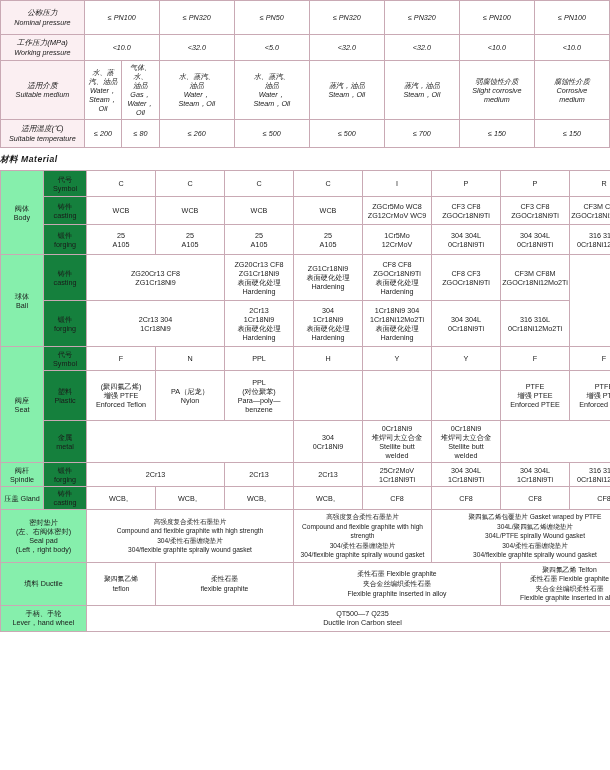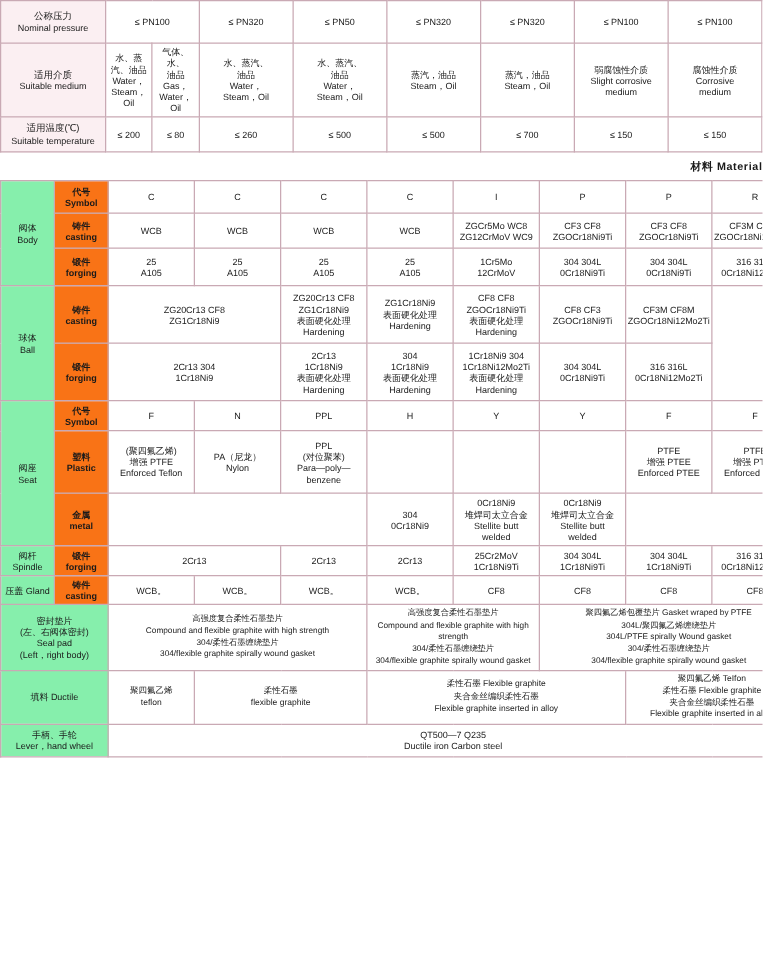--- a/index.html
+++ b/index.html
@@ -8,50 +8,60 @@
     font-family:"Liberation Sans", sans-serif;
     color:#1a1a1a;
   }
   table{border-collapse:collapse;table-layout:fixed;}
   td{
     border:1px solid #c9a9b4;
     text-align:center;vertical-align:middle;
     font-size:7.2px;line-height:1.25;
     padding:2px 1px;
   }
-  .top-table{width:610px;margin:0;}
+  .top-table{width:610px;margin:0;font-style:italic;}
   .lbl{background:#fbeff2;width:74px;font-size:7.2px;}
   .lbl .cn{font-size:7.6px;}
   .mid-title{
-    text-align:right;font-size:8.6px;font-weight:bold;
-    padding:6px 0 4px 0;letter-spacing:.5px;
+    text-align:left;font-size:8.6px;font-weight:bold;
+    padding:6px 0 4px 0;letter-spacing:.5px;font-style:italic;
   }
   .mat-table{width:610px;margin:0;}
   .c1{width:40px;background:#86efac;}
   .c2{width:40px;background:#fbeff2;}
   .cell{width:66px;}
-  .sub{background:#f97316;font-weight:bold;}
+  .sub{background:#15803d;}
   .seal-cell{text-align:center;font-size:6.6px;line-height:1.45;}
   .pad-cell{font-size:6.8px;line-height:1.4;}
 </style>
 </head>
 <body>
 
 <table class="top-table">
   <tbody id="top-body">
       <tr style="height: 34px;">
         <td class="lbl"><span class="cn">公称压力</span><br>Nominal pressure</td>
         <td class="cell" colspan="2">≤ PN100</td>
         <td class="cell" colspan="1">≤ PN320</td>
         <td class="cell" colspan="1">≤ PN50</td>
         <td class="cell" colspan="1">≤ PN320</td>
         <td class="cell" colspan="1">≤ PN320</td>
         <td class="cell" colspan="1">≤ PN100</td>
         <td class="cell" colspan="1">≤ PN100</td>
       </tr>
+      <tr style="height: 26px;">
+        <td class="lbl"><span class="cn">工作压力(MPa)</span><br>Working pressure</td>
+        <td class="cell" colspan="2">&lt;10.0</td>
+        <td class="cell" colspan="1">&lt;32.0</td>
+        <td class="cell" colspan="1">&lt;5.0</td>
+        <td class="cell" colspan="1">&lt;32.0</td>
+        <td class="cell" colspan="1">&lt;32.0</td>
+        <td class="cell" colspan="1">&lt;10.0</td>
+        <td class="cell" colspan="1">&lt;10.0</td>
+      </tr>
       <tr style="height: 50px;">
         <td class="lbl"><span class="cn">适用介质</span><br>Suitable medium</td>
         <td class="cell" colspan="1">水、蒸汽、油品<br>Water，Steam，<br>Oil</td>
         <td class="cell" colspan="1">气体、水、<br>油品<br>Gas，Water，<br>Oil</td>
         <td class="cell" colspan="1">水、蒸汽、<br>油品<br>Water，<br>Steam，Oil</td>
         <td class="cell" colspan="1">水、蒸汽、<br>油品<br>Water，<br>Steam，Oil</td>
         <td class="cell" colspan="1">蒸汽，油品<br>Steam，Oil</td>
         <td class="cell" colspan="1">蒸汽，油品<br>Steam，Oil</td>
         <td class="cell" colspan="1">弱腐蚀性介质<br>Slight corrosive<br>medium</td>
         <td class="cell" colspan="1">腐蚀性介质<br>Corrosive<br>medium</td>

